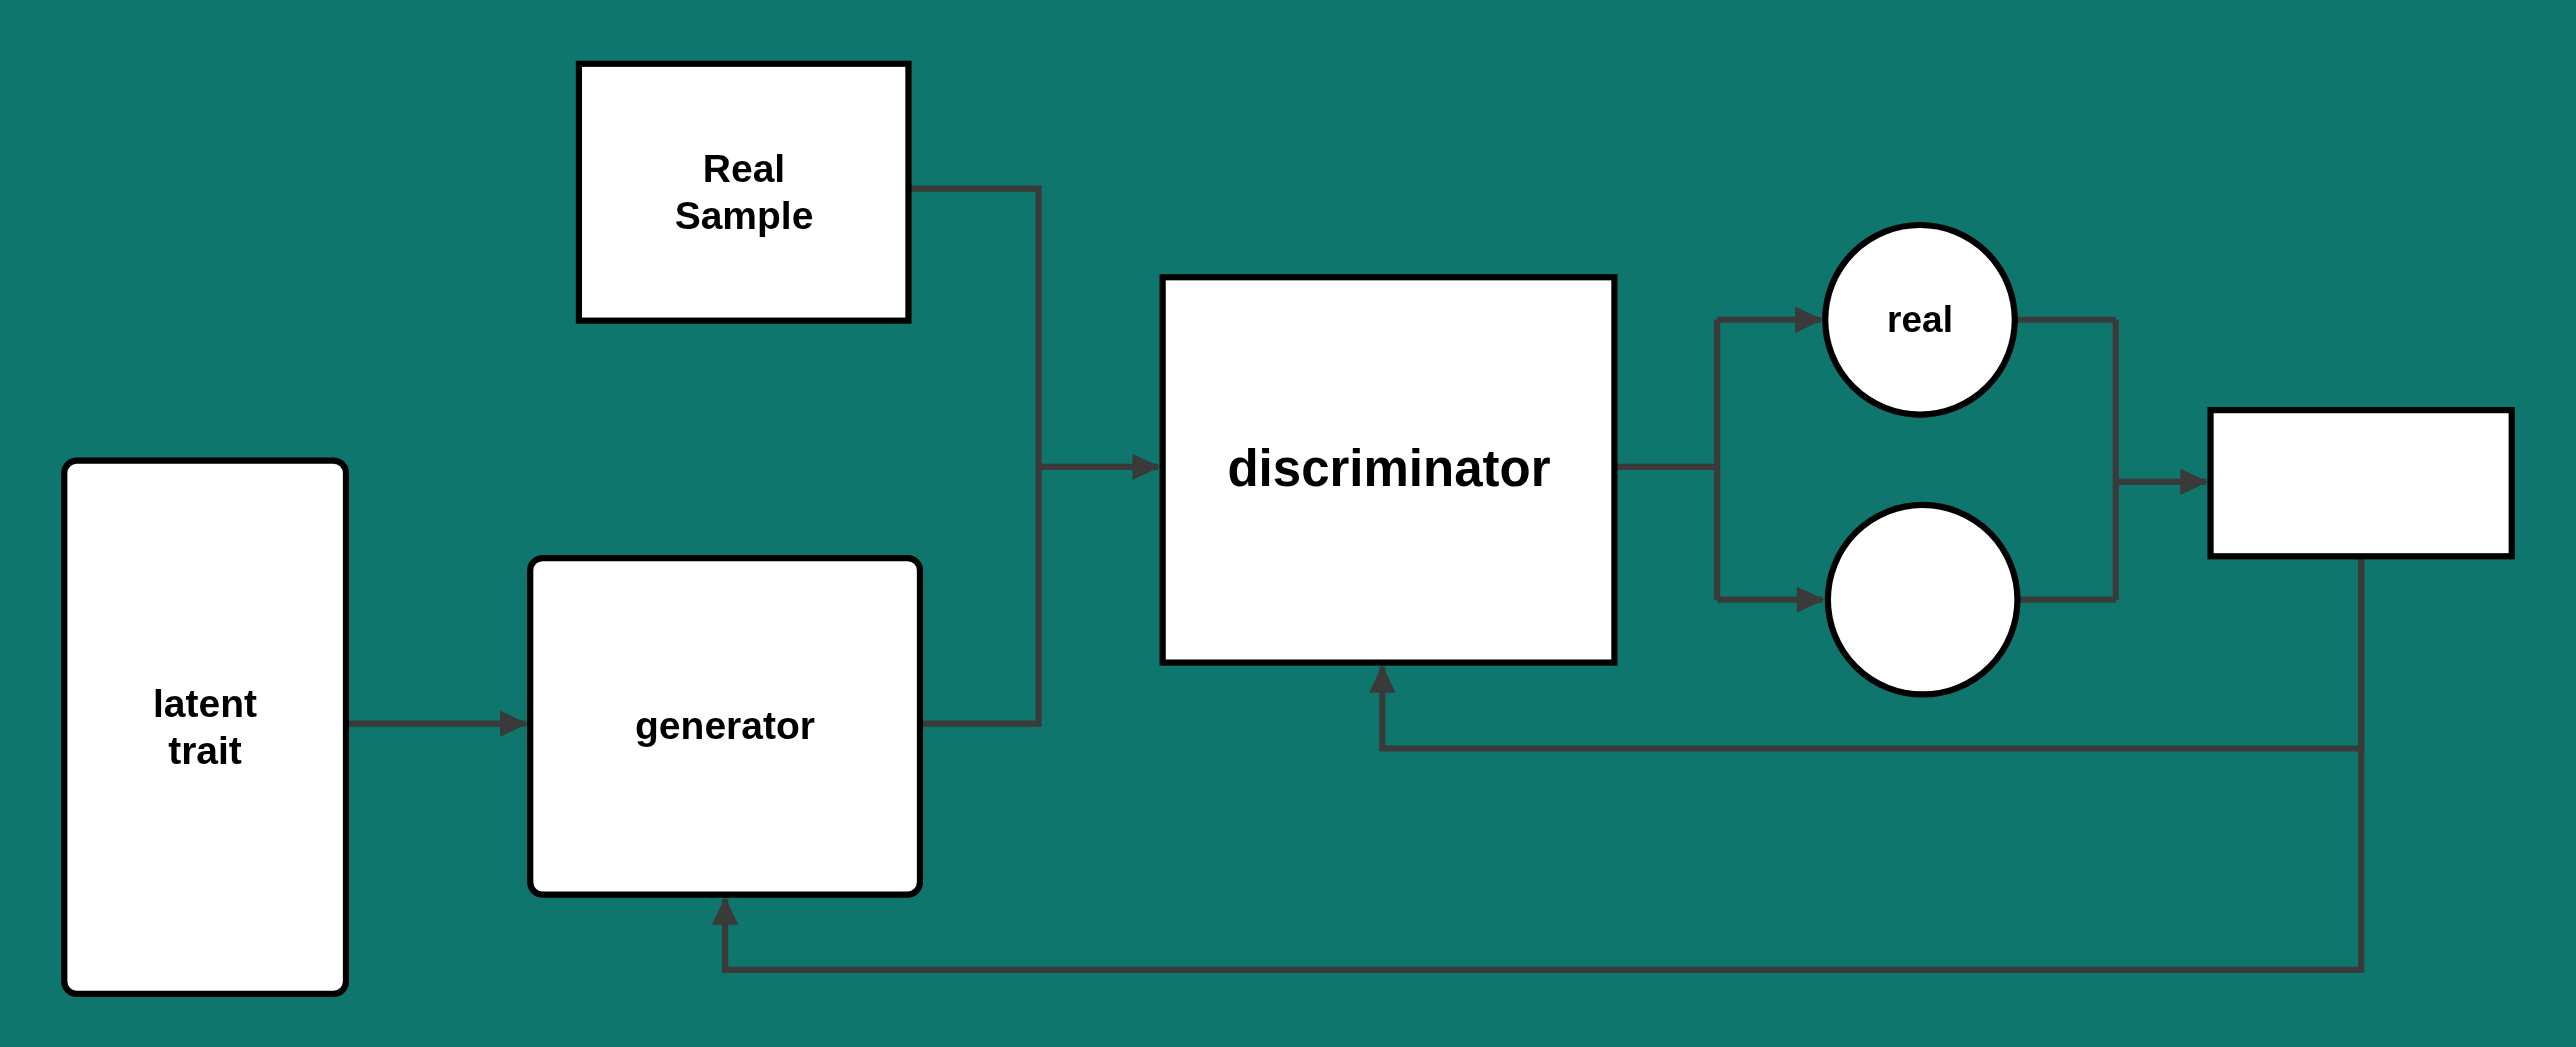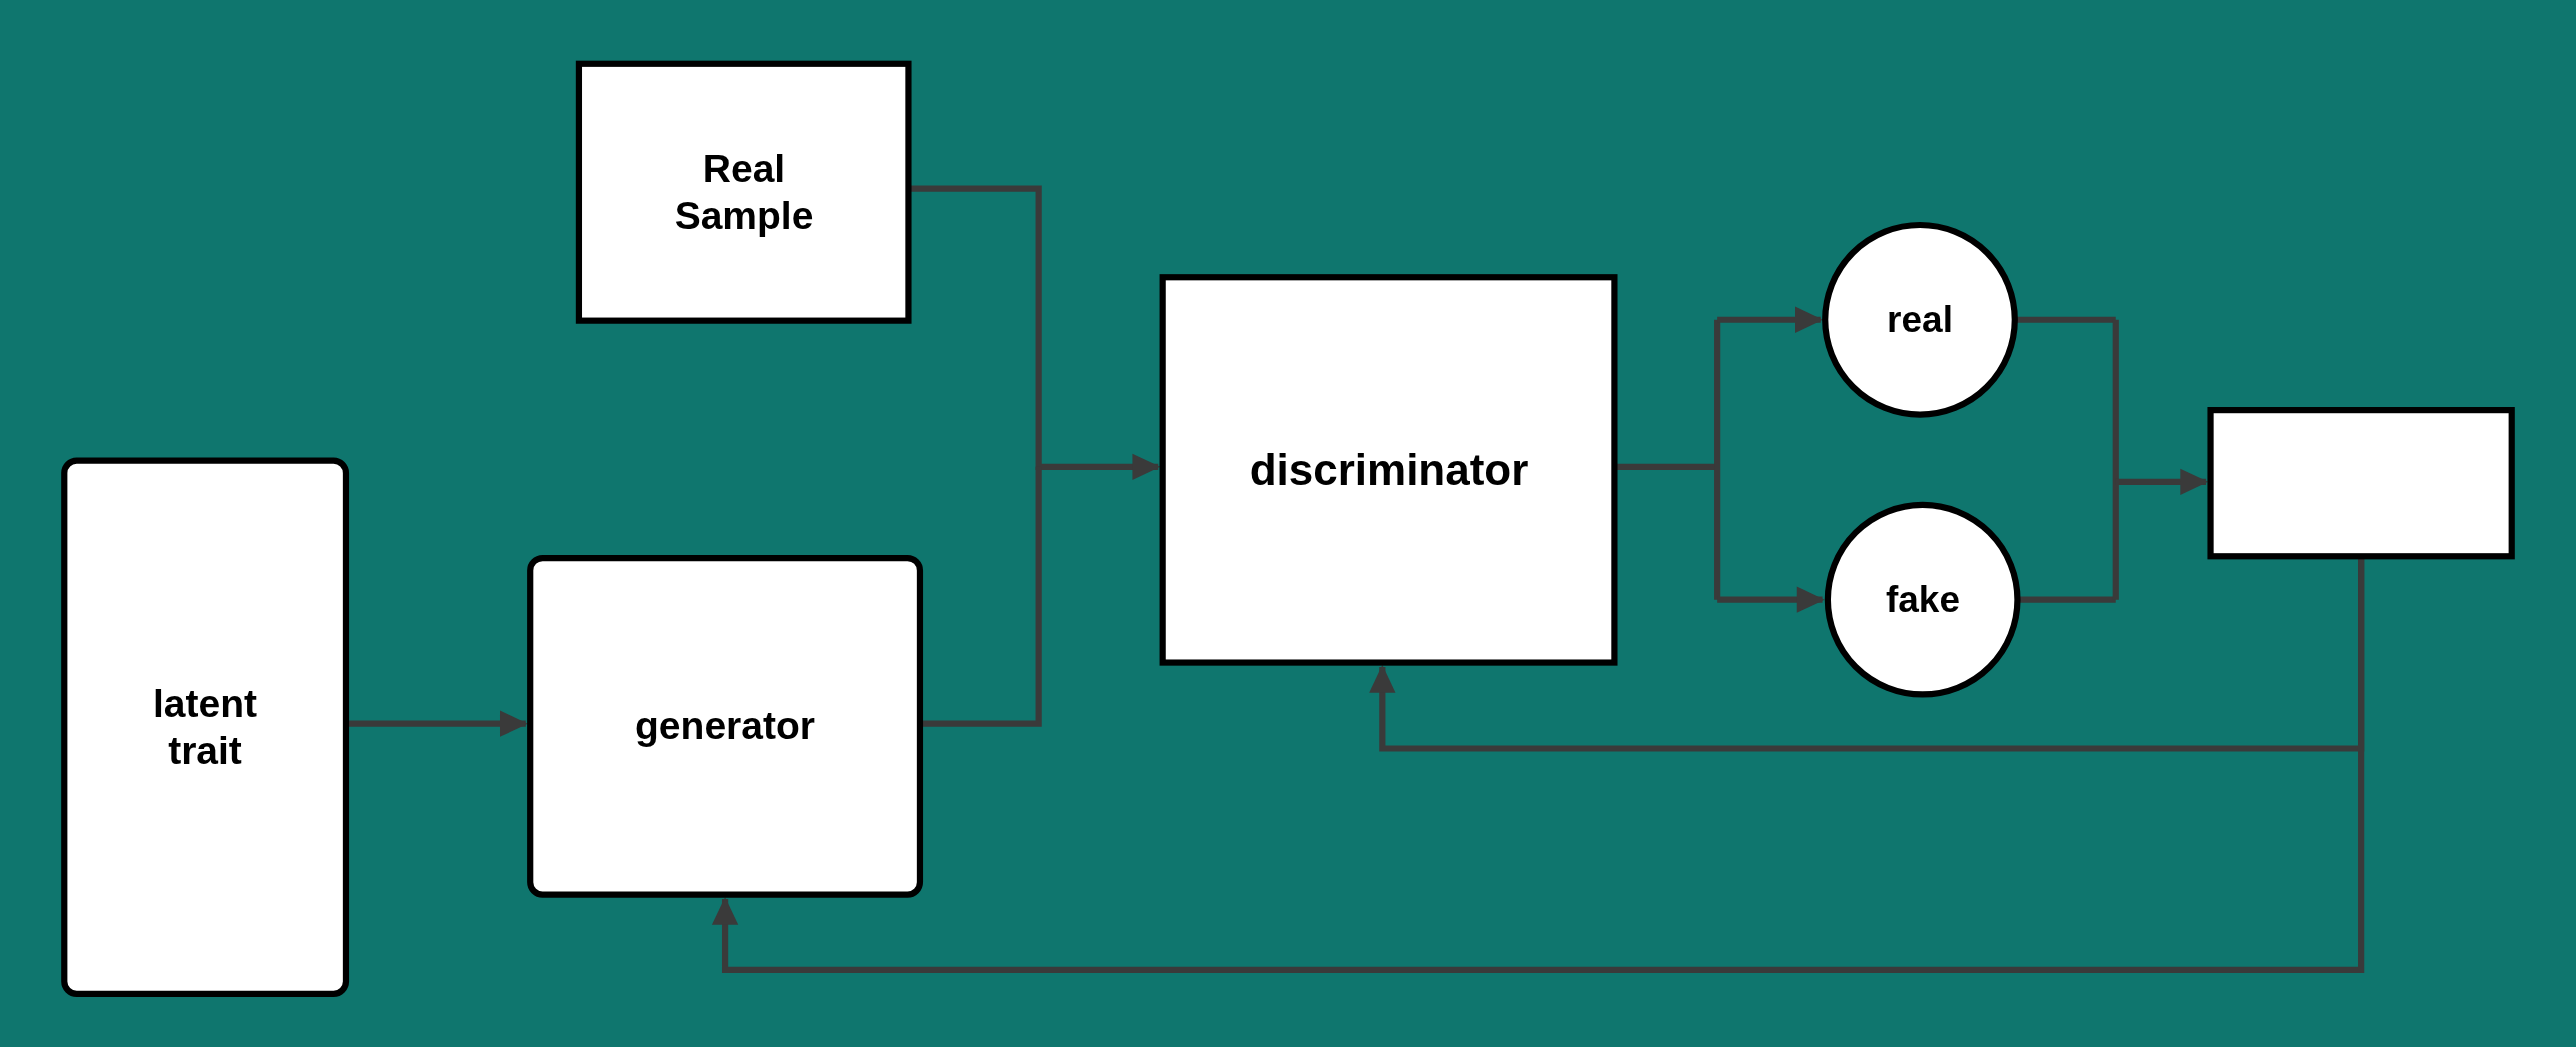--- a/index.html
+++ b/index.html
@@ -32,21 +32,21 @@
     justify-content: center;
     text-align: center;
     font-family: "Liberation Sans", sans-serif;
     font-weight: bold;
     color: #000000;
     line-height: 1.18;
     white-space: pre-line;
     pointer-events: none;
     user-select: none;
   }
-  .label-xl { font-size: 44px; }
+  .label-xl { font-size: 51px; }
   .label-lg { font-size: 39px; }
   .label-md { font-size: 37px; }
 </style>
 </head>
 <body>
 
 <div id="canvas" style="background: #0f766e;">
 
   <svg id="diagram-svg" viewBox="0 0 2907 1182" xmlns="http://www.w3.org/2000/svg">
     <defs>
@@ -105,17 +105,16 @@
 
   <div class="node-label label-lg" style="left:530px; top:558px; width:390px; height:337px;">generator</div>
 
   <div class="node-label label-lg" style="left:64px; top:461px; width:282px; height:533px;">latent
 trait</div>
 
   <div class="node-label label-xl" style="left:1163px; top:277px; width:452px; height:385px;">discriminator</div>
 
   <div class="node-label label-md" style="left:1825px; top:225px; width:190px; height:190px;">real</div>
 
-  <div class="node-label label-md" style="left:1828px; top:505px; width:190px; height:190px;">fake</div>
 
 
 </div>
 
 
 </body></html>

